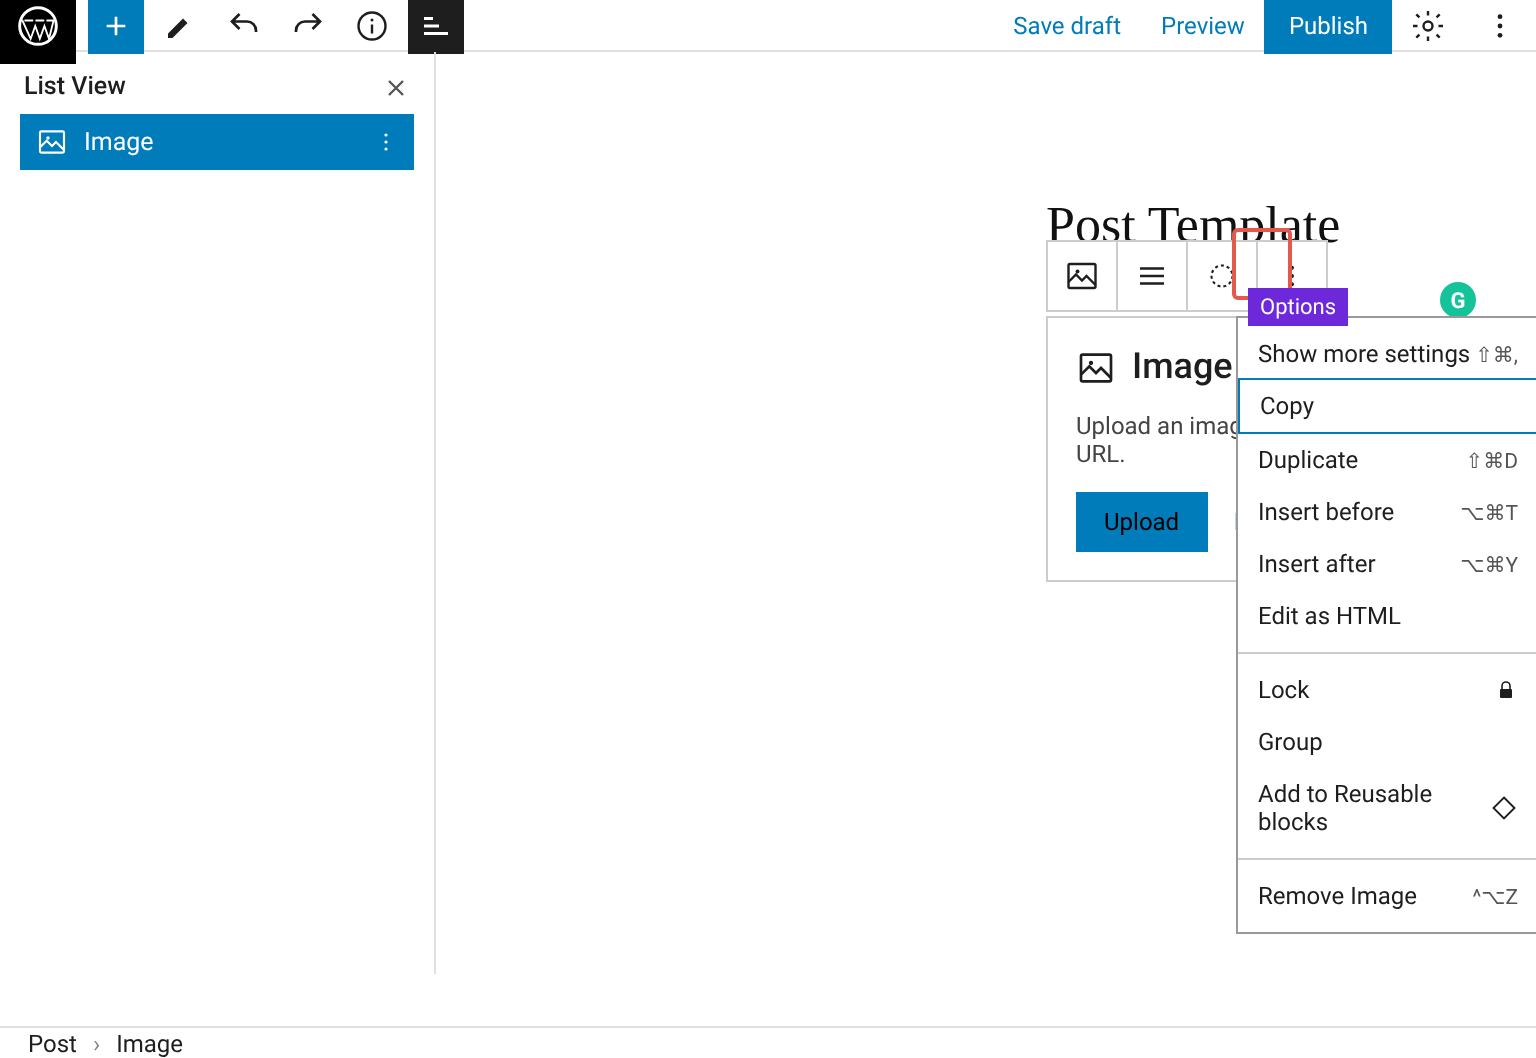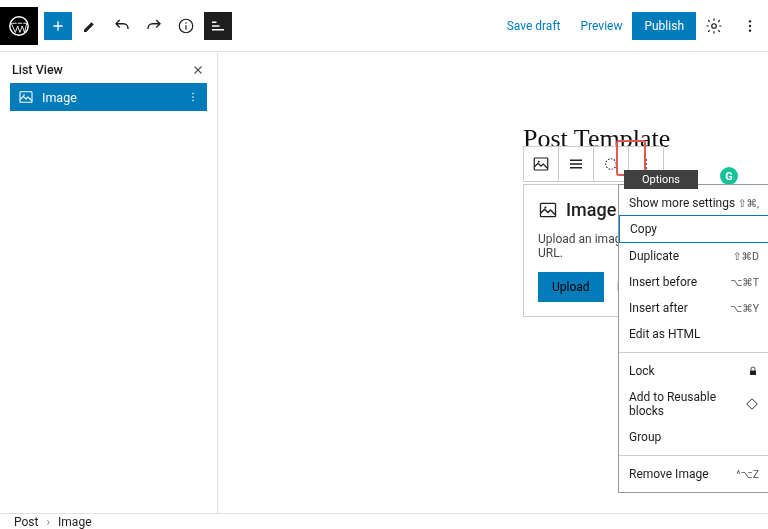--- a/index.html
+++ b/index.html
@@ -1,17 +1,17 @@
 <!DOCTYPE html>
 <html><head>
 <meta charset="utf-8">
 <style>
   * { box-sizing: border-box; margin: 0; padding: 0; }
   html, body { width: 768px; height: 529px; font-family: -apple-system, BlinkMacSystemFont, "Segoe UI", Roboto, sans-serif; font-size: 13px; color: #1e1e1e; background: #fff; overflow: hidden; }
-  .top-bar { height: 52px; display: flex; align-items: center; border-bottom: 1px solid #e0e0e0; }
+  .top-bar { height: 26px; display: flex; align-items: center; border-bottom: 1px solid #e0e0e0; }
   .wp-box { width: 38px; height: 38px; background: #000; display: flex; align-items: center; justify-content: center; color: #fff; }
   .wp-box svg { width: 22px; height: 22px; }
   .add-block { width: 28px; height: 28px; margin-left: 6px; background: #007cba; display: flex; align-items: center; justify-content: center; color: #fff; font-size: 20px; cursor: pointer; }
   .tool-btn { width: 28px; height: 28px; margin-left: 4px; display: flex; align-items: center; justify-content: center; color: #1e1e1e; cursor: pointer; }
   .tool-btn.dark { background: #1e1e1e; color: #fff; }
   .spacer { flex: 1; }
   .link-btn { color: #007cba; padding: 0 10px; font-size: 12px; cursor: pointer; }
   .publish-btn { background: #007cba; color: #fff; padding: 7px 12px; font-size: 12px; cursor: pointer; }
   .icon-btn-r { width: 28px; height: 28px; margin: 0 4px; display: flex; align-items: center; justify-content: center; color: #1e1e1e; cursor: pointer; }
   .main { display: flex; height: calc(100% - 38px - 30px); position: relative; }
@@ -21,21 +21,21 @@
   .list-item { margin: 0 10px; background: #007cba; color: #fff; display: flex; align-items: center; padding: 6px 8px; font-size: 12.5px; cursor: pointer; }
   .list-item .ic { margin-right: 8px; }
   .list-item .more { margin-left: auto; }
   .canvas { flex: 1; position: relative; overflow: hidden; }
   .post-title { position: absolute; left: 305px; top: 72px; font-family: Georgia, serif; font-size: 26px; font-weight: 400; color: #111; }
   .floating-toolbar { position: absolute; left: 305px; top: 94px; display: flex; border: 1px solid #ccc; background: #fff; z-index: 5; }
   .ft-group { display: flex; border-right: 1px solid #ccc; }
   .ft-group:last-child { border-right: none; }
   .ft-btn { width: 34px; height: 34px; display: flex; align-items: center; justify-content: center; cursor: pointer; }
   .highlight-box { position: absolute; left: 398px; top: 88px; width: 30px; height: 36px; border: 2.5px solid #e35a4d; border-radius: 3px; z-index: 6; pointer-events: none; }
-  .options-tooltip { position: absolute; left: 406px; top: 118px; background: #404040; color: #fff; font-size: 11px; padding: 3px 18px; z-index: 9; }
+  .options-tooltip { position: absolute; left: 406px; top: 118px; background: #6d28d9; color: #fff; font-size: 11px; padding: 3px 6px; z-index: 9; }
   .image-block { position: absolute; left: 305px; top: 132px; width: 415px; border: 1px solid #ccc; background: #fff; padding: 14px 14px 14px 14px; z-index: 2; }
   .image-block h3 { display: flex; align-items: center; font-size: 18px; font-weight: 500; margin-bottom: 12px; }
   .image-block h3 .ic { margin-right: 8px; }
   .image-block p { font-size: 12px; color: #444; margin-bottom: 12px; }
   .upload-btn { background: #007cba; color: #000000; padding: 8px 14px; font-size: 12px; display: inline-block; cursor: pointer; }
   .media-link { color: #007cba; font-size: 12px; padding: 8px 10px; cursor: pointer; }
   .options-menu { position: absolute; left: 400px; top: 132px; width: 152px; border: 1px solid #999; background: #fff; z-index: 8; font-size: 12px; }
   .menu-section { border-bottom: 1px solid #ccc; padding: 5px 0; }
   .menu-section:last-child { border-bottom: none; }
   .menu-item { display: flex; align-items: center; justify-content: space-between; padding: 6px 10px; cursor: pointer; }
@@ -227,31 +227,31 @@
         <div class="menu-item">
           <span>Lock</span>
           <span>
             <svg width="12" height="12" viewBox="0 0 24 24">
                 <rect x="6" y="11" width="12" height="9" rx="1" fill="#1e1e1e"></rect>
                 <path d="M8 11V8a4 4 0 018 0v3" stroke="#1e1e1e" stroke-width="1.6" fill="none"></path>
               </svg>
           </span>
         </div>
         <div class="menu-item">
+          <span>Group</span>
+          <span class="menu-short"></span>
+        </div>
+        <div class="menu-item">
           <span>Add to Reusable blocks</span>
           <span>
             <svg width="14" height="14" viewBox="0 0 24 24">
                 <path d="M12 3l9 9-9 9-9-9 9-9z" stroke="#1e1e1e" stroke-width="1.6" fill="none"></path>
               </svg>
           </span>
         </div>
-        <div class="menu-item">
-          <span>Group</span>
-          <span class="menu-short"></span>
-        </div>
       </div>
       <div class="menu-section">
         <div class="menu-item">
           <span>Remove Image</span>
           <span class="menu-short">^⌥Z</span>
         </div>
       </div>
     </div>
 
     <div class="grammarly">G</div>

